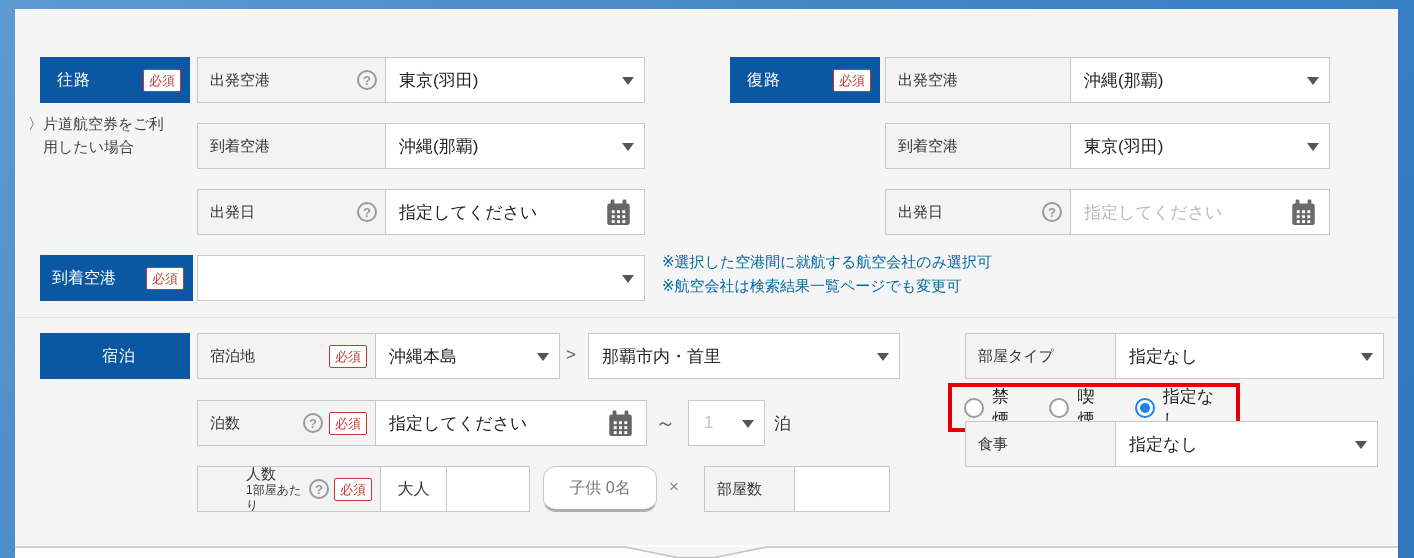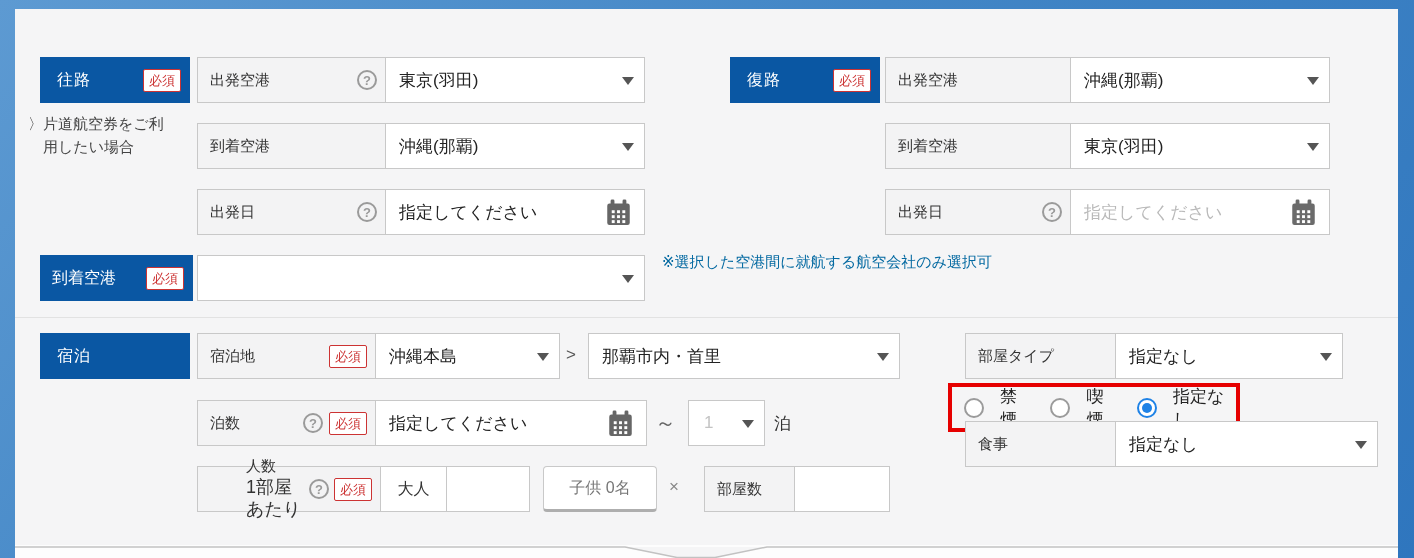--- a/index.html
+++ b/index.html
@@ -33,34 +33,34 @@
   .cal{width:27px;height:27px;flex:0 0 auto;margin-left:auto;}
   .sep-text{font-size:17px;color:#555;}
   .note{font-size:15px;color:#0369a1;line-height:1.6;}
   .oneway{font-size:15px;color:#444;line-height:1.55;padding-left:15px;text-indent:-15px;}
   .divider{background:#e2e2e2;}
   
   .cell-plain{background:#fff;border-right:1px solid #c8c8c8;display:flex;align-items:center;
               justify-content:center;font-size:16px;color:#333;box-sizing:border-box;}
   .btn3d{background:#fff;border:1px solid #c9c9c9;border-bottom:3px solid #aeaeae;
          display:flex;align-items:center;justify-content:center;font-size:16px;color:#767676;
-         border-radius:4px;}
+         border-radius:13px;}
   
   .smoke-box{border:4px solid #e60000;display:flex;align-items:center;gap:27px;
              padding:0 10px 0 12px;background:transparent;}
-  .radio-opt{display:inline-flex;align-items:center;gap:16px;cursor:pointer;}
+  .radio-opt{display:inline-flex;align-items:center;gap:8px;cursor:pointer;}
   .radio{width:20px;height:20px;border:2px solid #9b9b9b;border-radius:50%;background:#fff;
          box-sizing:border-box;position:relative;flex:0 0 auto;}
   .radio.checked{border-color:#1e82e6;}
   .radio.checked::after{content:"";position:absolute;left:3px;top:3px;width:10px;height:10px;
          border-radius:50%;background:#1e82e6;}
   .radio-label{font-size:17px;color:#222;}
   .two-line{display:flex;flex-direction:column;justify-content:flex-end;line-height:1.25;margin-left:36px;}
   .two-line .l1{font-size:15px;}
-  .two-line .l2{font-size:18px;}
+  .two-line .l2{font-size:12px;}
   .bottom-strip{background:#fdfdfd;}
 </style>
 </head>
 <body>
 
 <div class="panel"></div>
 
 <div class="abs hdr" style="left:40px;top:57px;width:150px;height:46px;">
   <span class="title">往路</span>
   <span class="badge">必須</span>
@@ -169,25 +169,26 @@
   <span class="title" style="letter-spacing:0;">到着空港</span>
   <span class="badge">必須</span>
 </div>
 <div class="abs row" style="left:197px;top:255px;width:448px;">
   <div class="val" style="font-size:18px;padding-left:6px;padding-right:22px;">
     <span class="arrow"></span>
   </div>
 </div>
 <div class="abs note" style="left:662px;top:250px;width:480px;">
   <div>※選択した空港間に就航する航空会社のみ選択可</div>
+  <div>※航空会社は検索結果一覧ページでも変更可</div>
 </div>
 
 <div class="abs divider" style="left:15px;top:317px;width:1383px;height:1px;"></div>
 
-<div class="abs hdr" style="left:40px;top:333px;width:150px;height:46px;">
+<div class="abs hdr" style="left:40px;top:333px;width:150px;height:46px;justify-content:center;">
   <span class="title">宿泊</span>
 </div>
 
 <div class="abs row" style="left:197px;top:333px;width:363px;">
   <div class="lbl" style="width:178px;">
     <span>宿泊地</span>
     <span class="badge grow">必須</span>
   </div>
   <div class="val">
     <span>沖縄本島</span>
@@ -253,21 +254,21 @@
 <div class="abs btn3d" style="left:543px;top:466px;width:114px;height:46px;">
   <span>子供 0名</span>
 </div>
 <span class="abs" style="left:669px;top:477px;font-size:17px;color:#888;">×</span>
 <div class="abs row" style="left:697px;top:466px;width:186px;margin-left:7px;">
   <div class="lbl" style="width:90px;">
     <span>部屋数</span>
   </div>
 </div>
 
-<div class="abs row" style="left:965px;top:333px;width:378px;">
+<div class="abs row" style="left:965px;top:333px;width:419px;">
   <div class="lbl" style="width:150px;">
     <span>部屋タイプ</span>
   </div>
   <div class="val">
     <span>指定なし</span>
     <span class="arrow"></span>
   </div>
 </div>
 
 <div class="abs smoke-box" style="left:948px;top:383px;width:292px;height:49px;">

